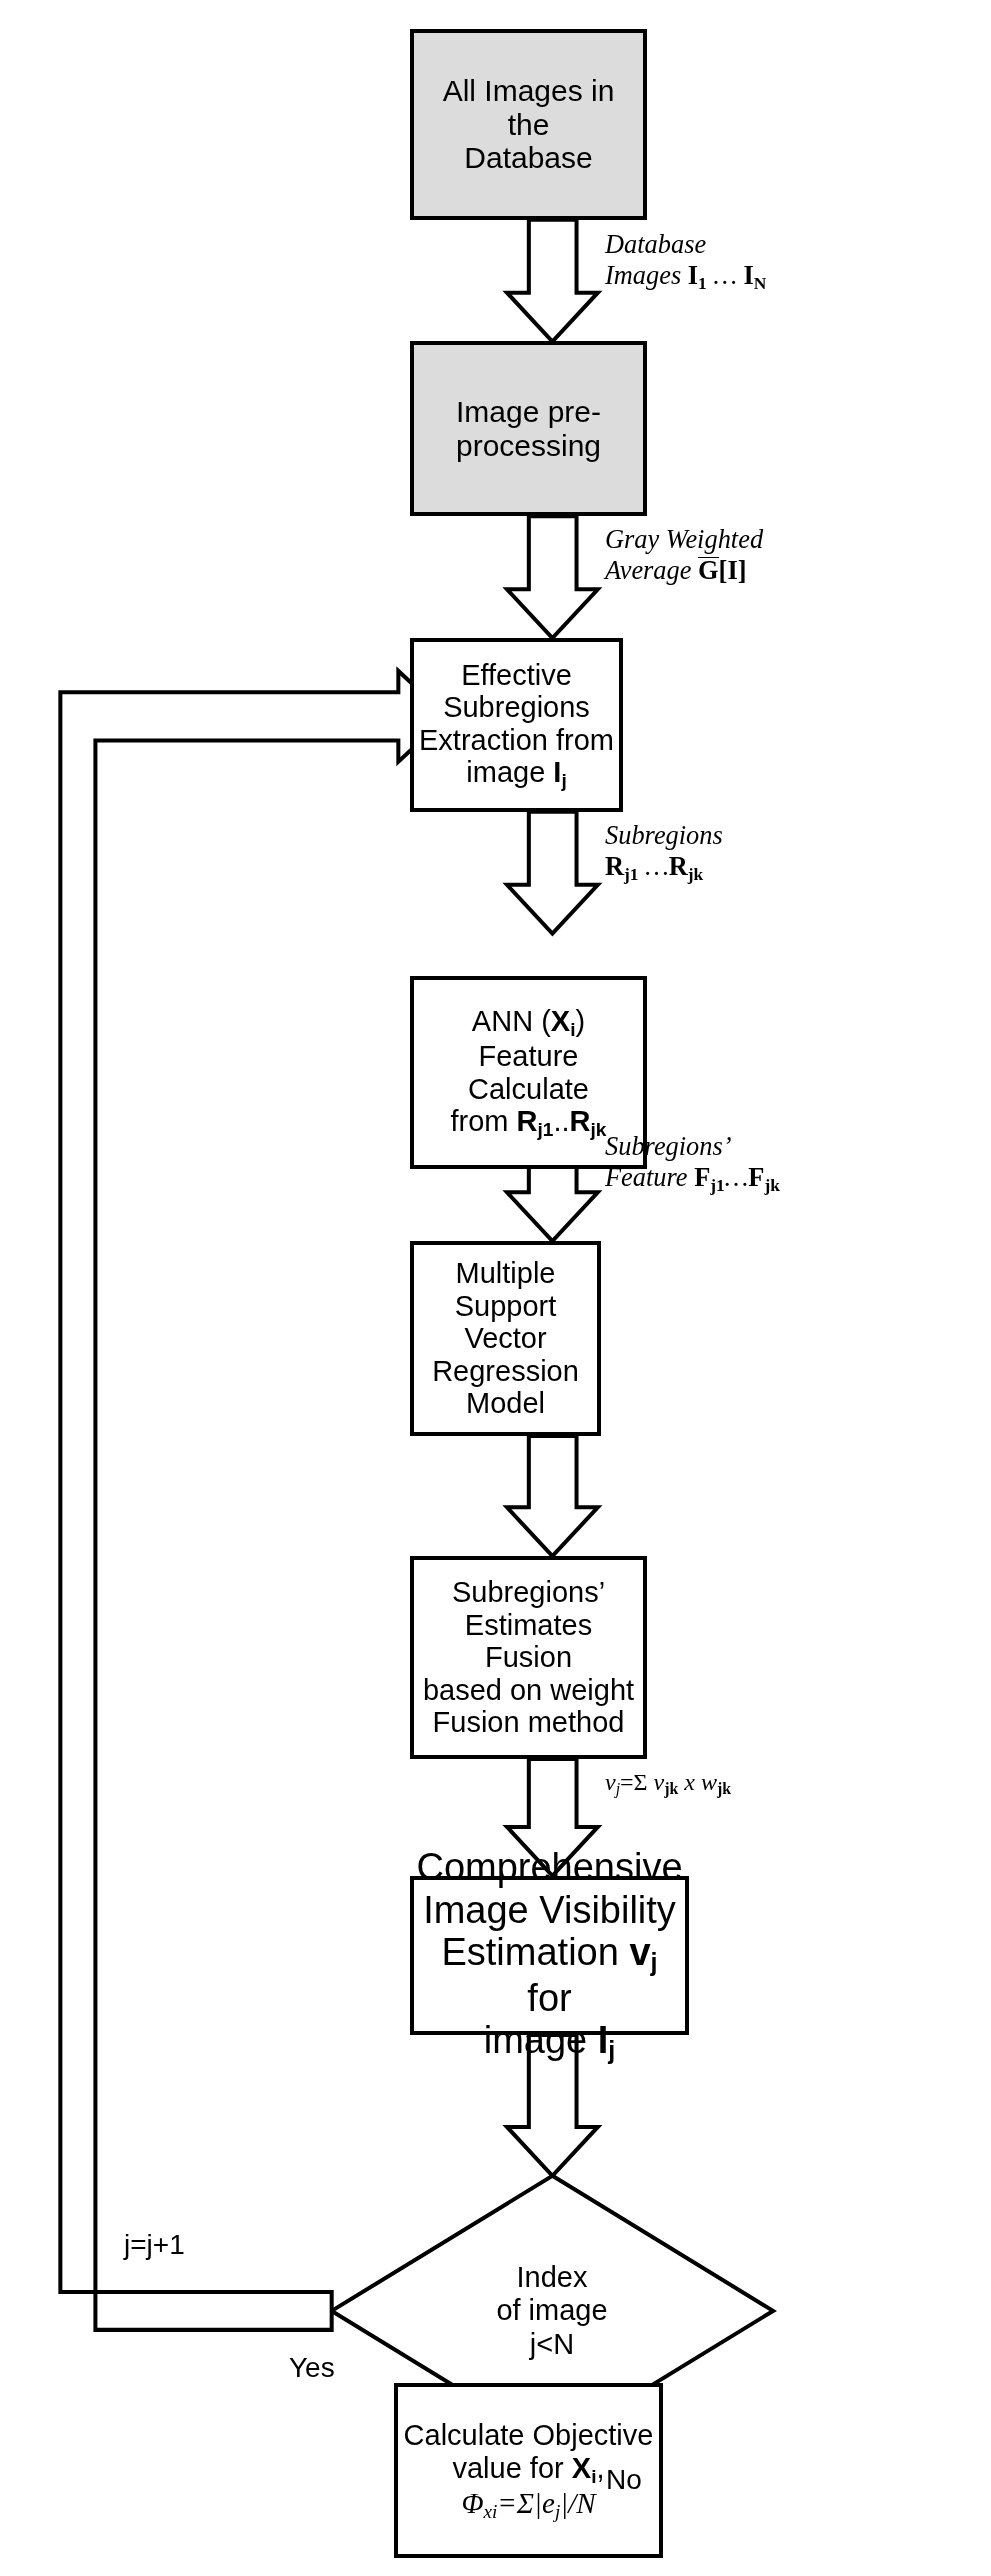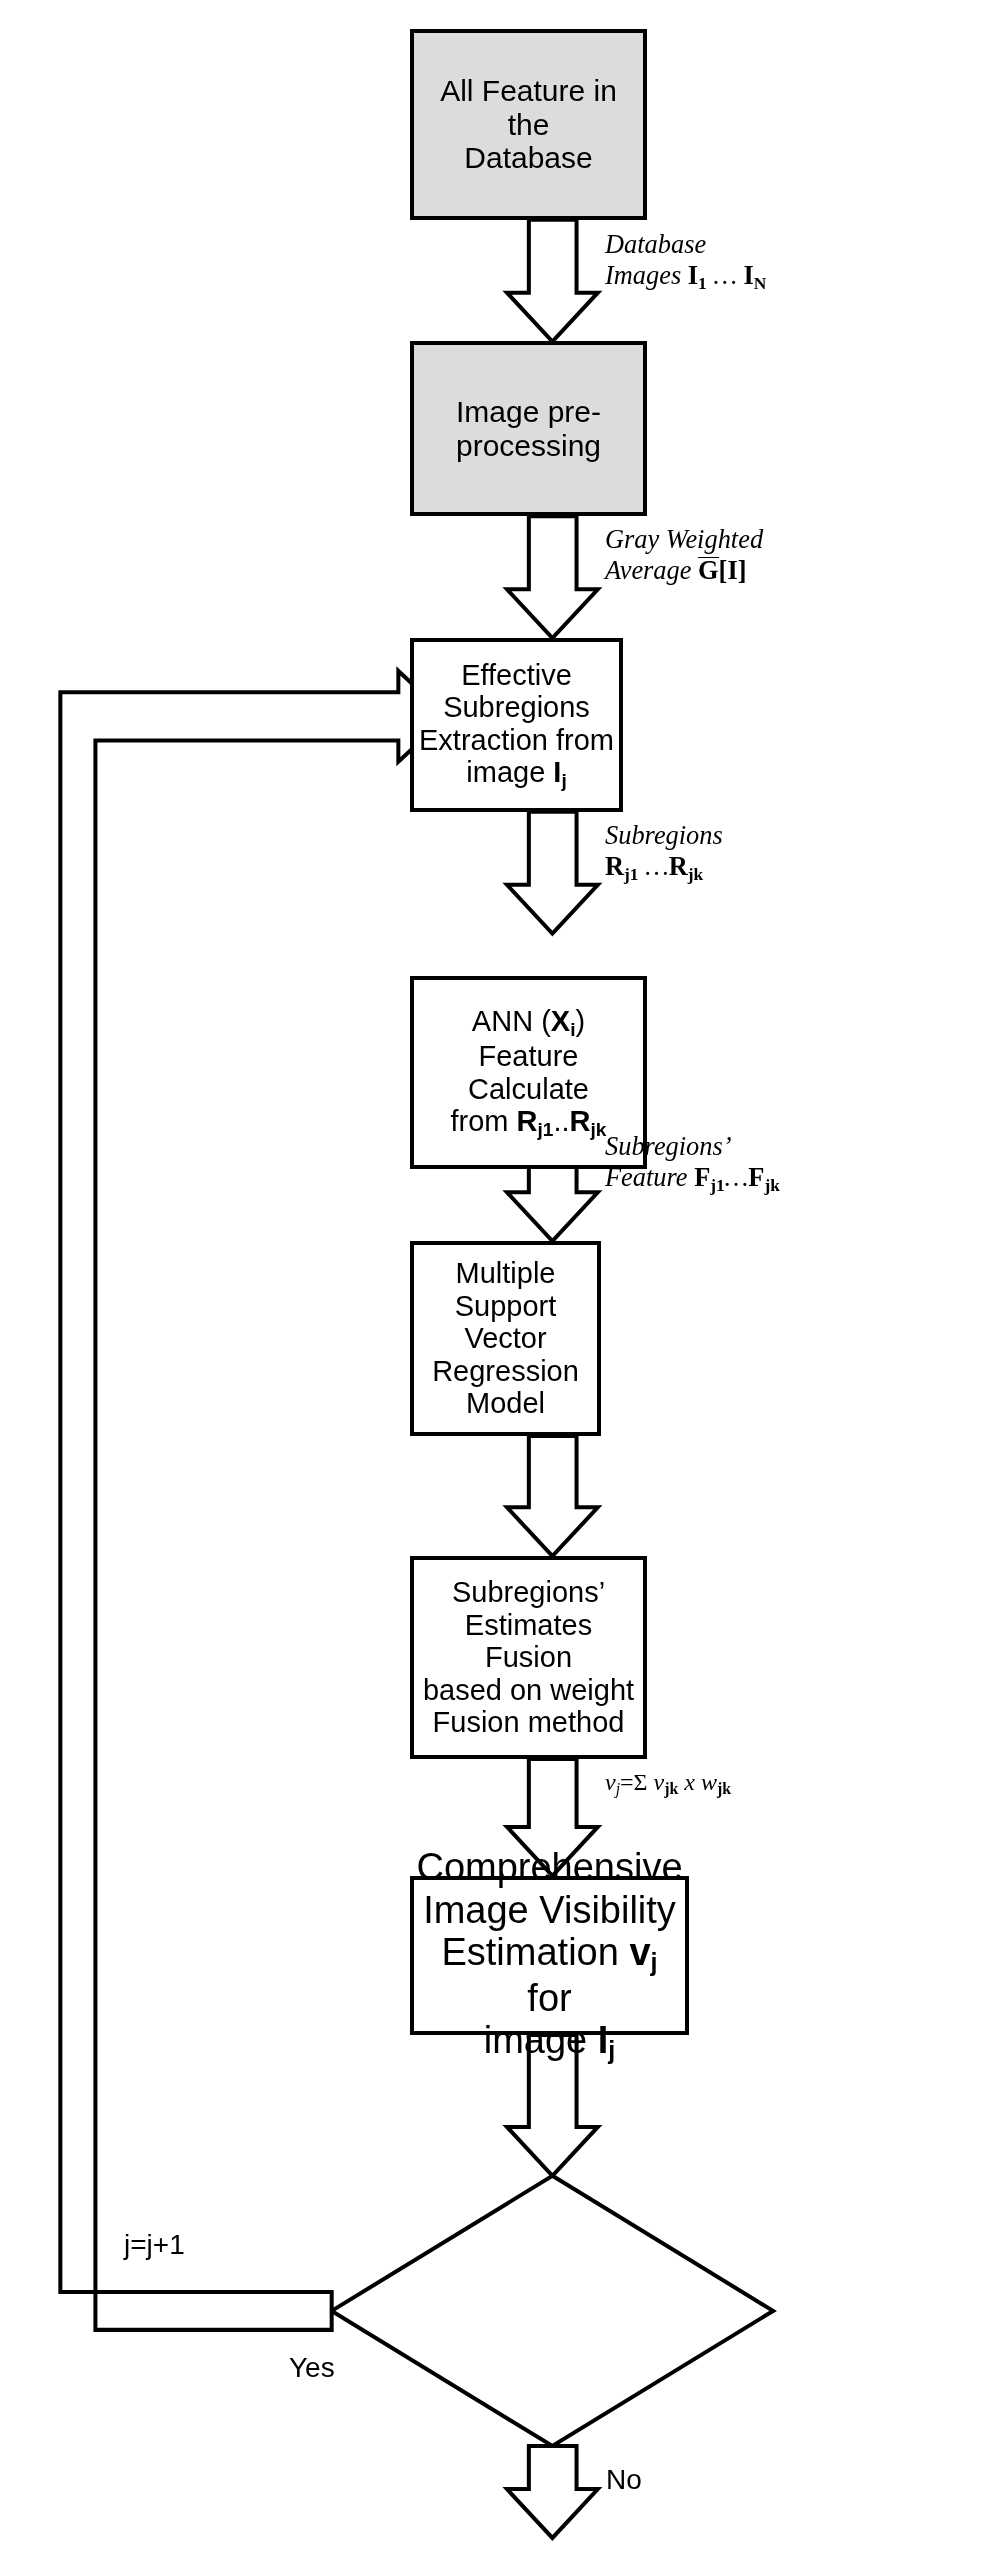--- a/index.html
+++ b/index.html
@@ -57,21 +57,21 @@
       <path d="M 961,3785 L 1345,4020 L 961,4255 L 577,4020 Z"></path>
 
       <path d="M 920,4255 L 1003,4255 L 1003,4330 L 1040,4330 L 961,4415 L 882,4330 L 920,4330 Z"></path>
 
       <path d="M 577,3987 L 105,3987 L 105,1204 L 693,1204 L 693,1167 L 778,1246 L 693,1325 L 693,1288 L 166,1288 L 166,4053 L 577,4053 Z"></path>
     </g>
   </svg>
 
   <div class="node-box shaded" style="left:410px;top:29px;width:237px;height:191px;font-size:30px;">
     <span class="txt bx">
-      <span>All Feature in</span><br>
+      <span>All Images in</span><br>
       <span>the</span><br>
       <span>Database</span>
     </span>
   </div>
 
   <div class="node-box shaded" style="left:410px;top:341px;width:237px;height:175px;font-size:30px;">
     <span class="txt bx">
       <span>Image pre-</span><br>
       <span>processing</span>
     </span>
@@ -115,24 +115,38 @@
 
   <div class="node-box plain" style="left:410px;top:1876px;width:279px;height:159px;font-size:38px;">
     <span class="txt bx">
       <span>Comprehensive</span><br>
       <span>Image Visibility</span><br>
       <span><span>Estimation </span><b>v</b><sub>j</sub><span> for</span></span><br>
       <span><span>image </span><b>I</b><sub>j</sub></span>
     </span>
   </div>
 
+  <div class="diamond-label" style="left:443px;top:2239px;width:218px;height:144px;font-size:29px;">
+    <span class="txt bx" style="width:100%;text-align:center;">
+      <span>Index</span><br>
+      <span>of image</span><br>
+      <span>j&lt;N</span>
+    </span>
+  </div>
 
   <div class="node-box plain" style="left:394px;top:2538px;width:269px;height:0px;border:0;"></div>
   <div class="node-box plain" style="left:394px;top:2386px;width:0px;height:0px;border:0;"></div>
 
+  <div class="node-box plain" style="left:394px;top:2383px;width:269px;height:175px;font-size:29px;">
+    <span class="txt bx">
+      <span>Calculate Objective</span><br>
+      <span><span>value for </span><b>X</b><sub>i</sub><span>,</span></span><br>
+      <span class="sym"><span>Φ</span><sub>xi</sub><span>=Σ|</span><span>e</span><sub>j</sub><span>|/</span><span>N</span></span>
+    </span>
+  </div>
 
   <div class="edge-label" style="left:605px;top:229px;font-size:26.4px;">
     <div>Database</div>
     <div><span>Images </span><b>I</b><sub>1</sub><span> … </span><b>I</b><sub>N</sub></div>
   </div>
 
   <div class="edge-label" style="left:605px;top:524px;font-size:26.4px;">
     <div>Gray Weighted</div>
     <div><span>Average </span><b class="ovl">G</b><b>[</b><b>I</b><b>]</b></div>
   </div>

